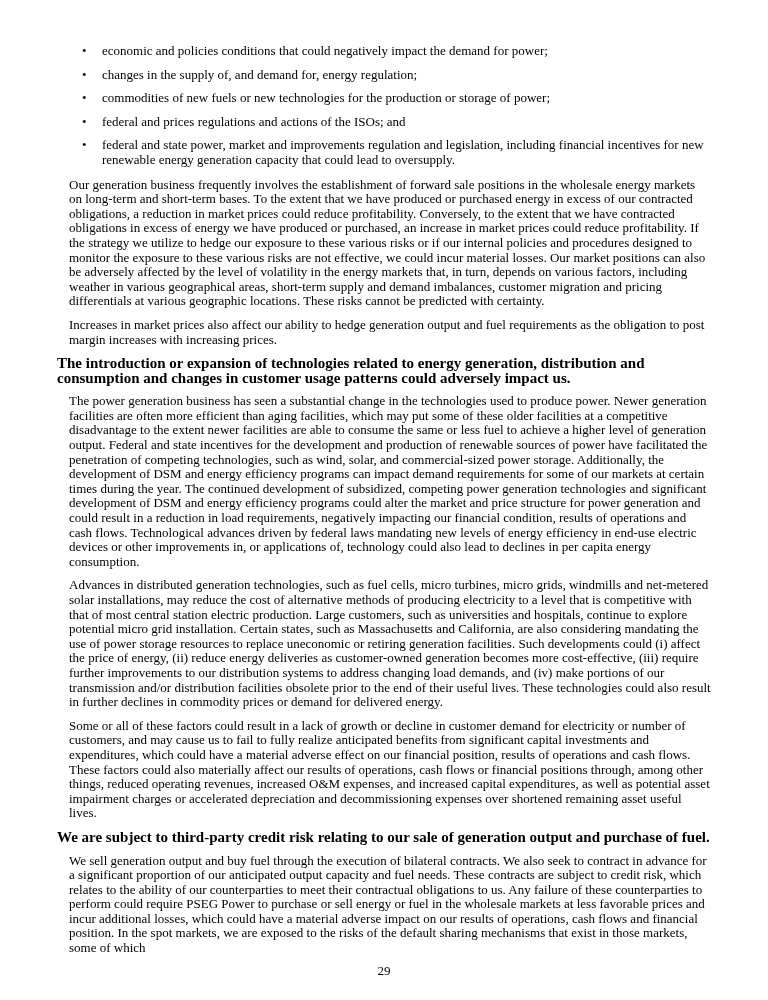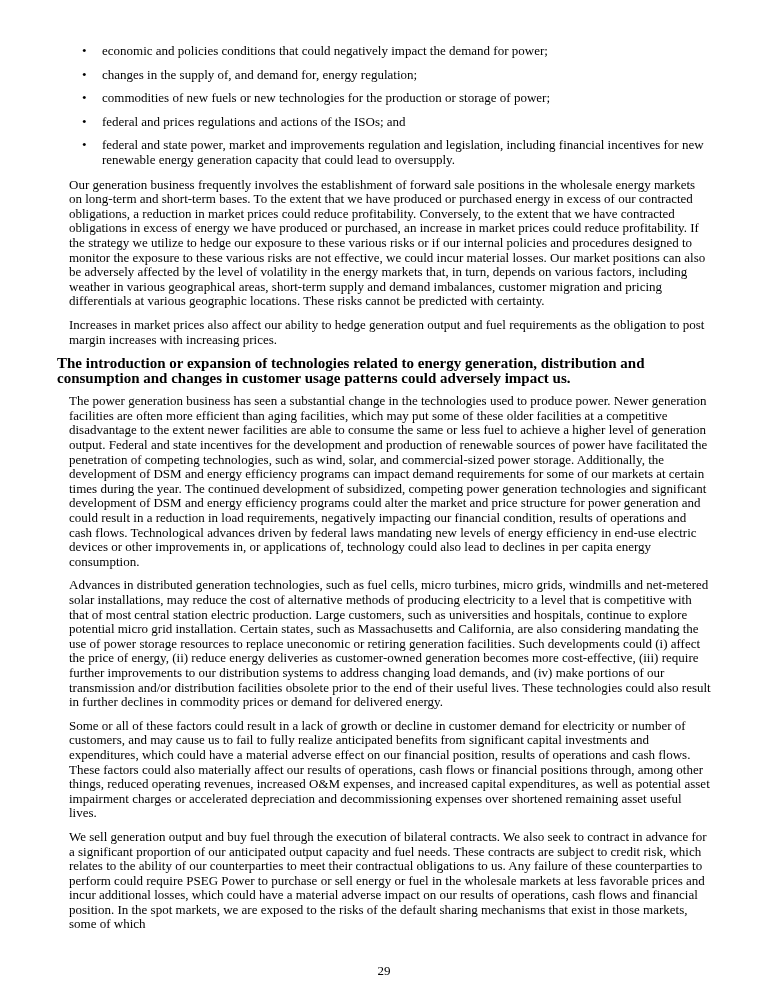--- a/index.html
+++ b/index.html
@@ -94,19 +94,20 @@
     <p class="body-para">Increases in market prices also affect our ability to hedge generation output and fuel requirements as the obligation to post margin increases with increasing prices.</p>
 
     <h3 class="section-heading">The introduction or expansion of technologies related to energy generation, distribution and consumption and changes in customer usage patterns could adversely impact us.</h3>
 
     <p class="body-para">The power generation business has seen a substantial change in the technologies used to produce power. Newer generation facilities are often more efficient than aging facilities, which may put some of these older facilities at a competitive disadvantage to the extent newer facilities are able to consume the same or less fuel to achieve a higher level of generation output. Federal and state incentives for the development and production of renewable sources of power have facilitated the penetration of competing technologies, such as wind, solar, and commercial-sized power storage. Additionally, the development of DSM and energy efficiency programs can impact demand requirements for some of our markets at certain times during the year. The continued development of subsidized, competing power generation technologies and significant development of DSM and energy efficiency programs could alter the market and price structure for power generation and could result in a reduction in load requirements, negatively impacting our financial condition, results of operations and cash flows. Technological advances driven by federal laws mandating new levels of energy efficiency in end-use electric devices or other improvements in, or applications of, technology could also lead to declines in per capita energy consumption.</p>
 
     <p class="body-para">Advances in distributed generation technologies, such as fuel cells, micro turbines, micro grids, windmills and net-metered solar installations, may reduce the cost of alternative methods of producing electricity to a level that is competitive with that of most central station electric production. Large customers, such as universities and hospitals, continue to explore potential micro grid installation. Certain states, such as Massachusetts and California, are also considering mandating the use of power storage resources to replace uneconomic or retiring generation facilities. Such developments could (i) affect the price of energy, (ii) reduce energy deliveries as customer-owned generation becomes more cost-effective, (iii) require further improvements to our distribution systems to address changing load demands, and (iv) make portions of our transmission and/or distribution facilities obsolete prior to the end of their useful lives. These technologies could also result in further declines in commodity prices or demand for delivered energy.</p>
 
     <p class="body-para">Some or all of these factors could result in a lack of growth or decline in customer demand for electricity or number of customers, and may cause us to fail to fully realize anticipated benefits from significant capital investments and expenditures, which could have a material adverse effect on our financial position, results of operations and cash flows. These factors could also materially affect our results of operations, cash flows or financial positions through, among other things, reduced operating revenues, increased O&amp;M expenses, and increased capital expenditures, as well as potential asset impairment charges or accelerated depreciation and decommissioning expenses over shortened remaining asset useful lives.</p>
 
+    <h3 class="section-heading">We are subject to third-party credit risk relating to our sale of generation output and purchase of fuel.</h3>
 
     <p class="body-para">We sell generation output and buy fuel through the execution of bilateral contracts. We also seek to contract in advance for a significant proportion of our anticipated output capacity and fuel needs. These contracts are subject to credit risk, which relates to the ability of our counterparties to meet their contractual obligations to us. Any failure of these counterparties to perform could require PSEG Power to purchase or sell energy or fuel in the wholesale markets at less favorable prices and incur additional losses, which could have a material adverse impact on our results of operations, cash flows and financial position. In the spot markets, we are exposed to the risks of the default sharing mechanisms that exist in those markets, some of which</p>
 
   </div>
 
   <div class="page-footer">29</div>
 </div>
 
 </body></html>

